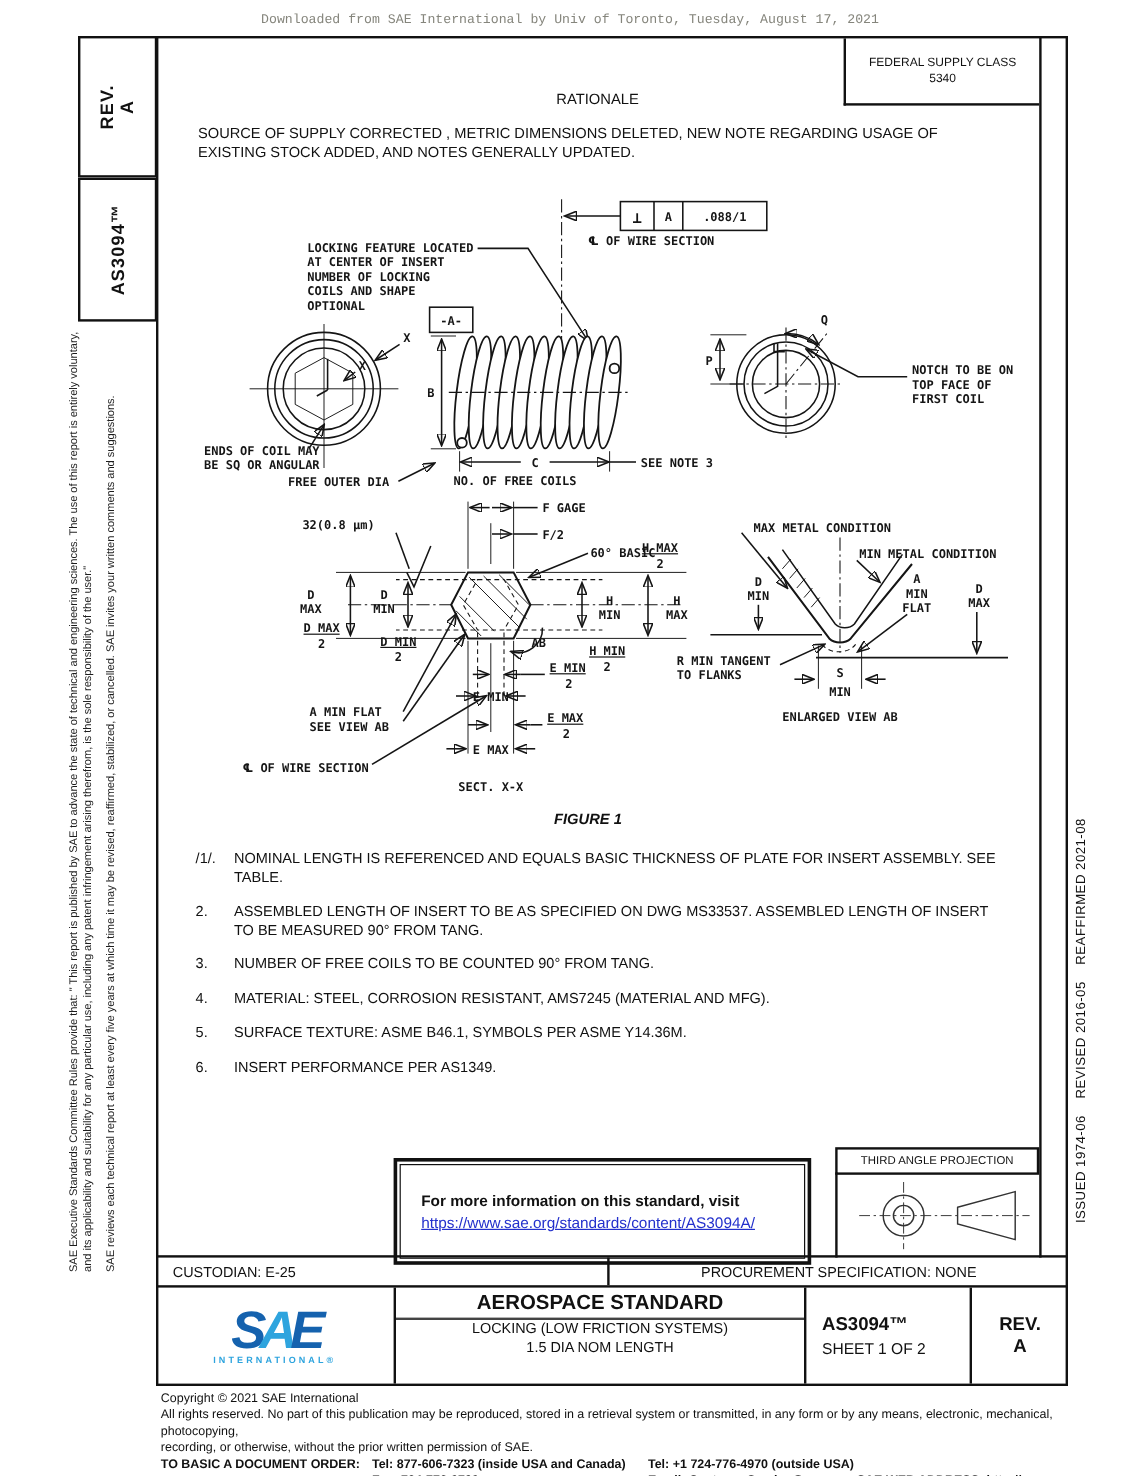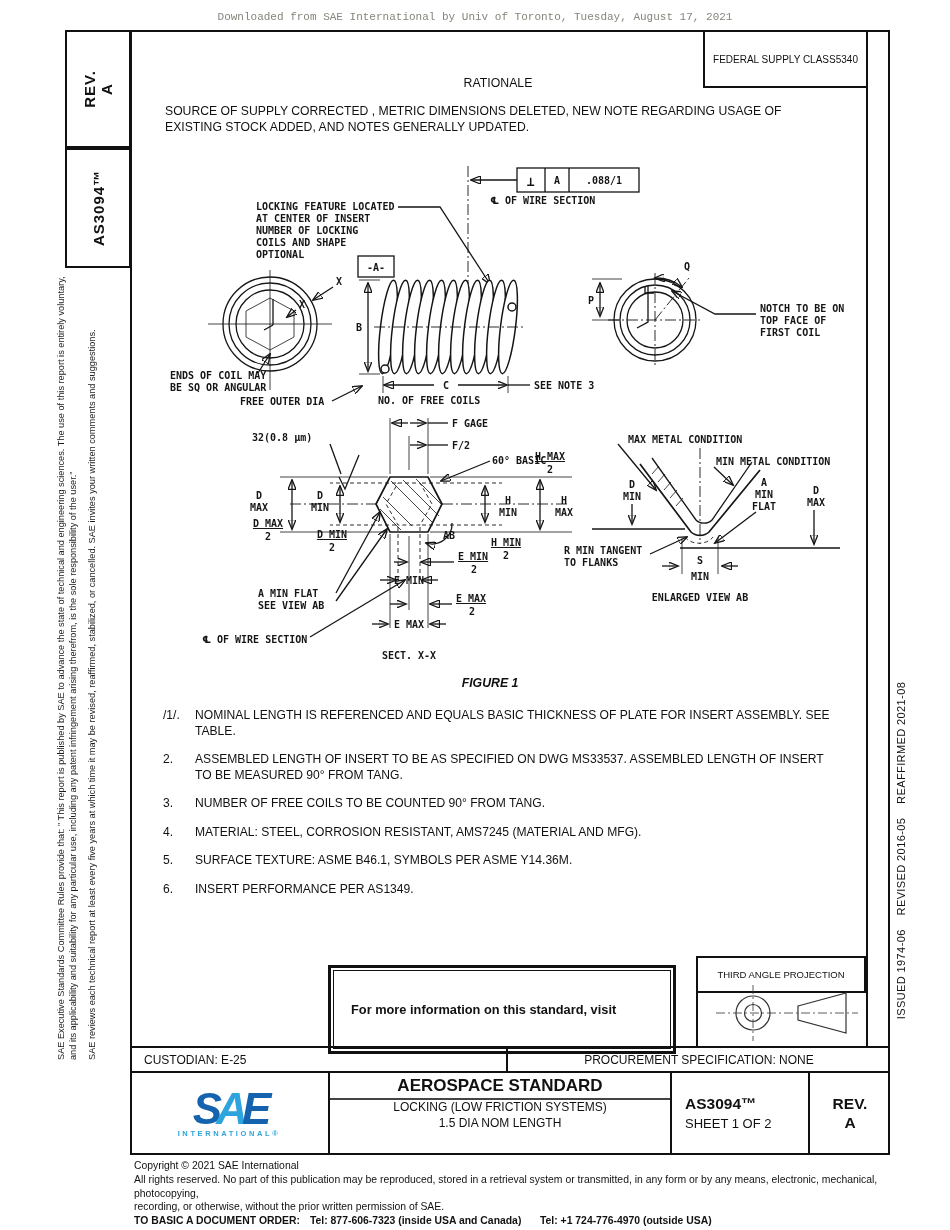--- a/index.html
+++ b/index.html
@@ -13,38 +13,38 @@
   #watermark{top:11px;left:0;width:100%;text-align:center;font-family:Liberation Mono, monospace;font-size:11px;color:#85857c}
   
   .sidebox{border:2px solid #111;background:#fff}
   .sidebox .vin{display:flex;flex-direction:column;align-items:center;justify-content:center;font-weight:bold;font-size:15px;letter-spacing:1px;line-height:17px;text-align:center}
   
   #disclaimer .vin{font-size:9.2px;line-height:11.6px;color:#1c1c1c}
   #disclaimer p{margin:0 0 8px 0}
   
   #frame{left:130px;top:30px;width:760px;height:1125px;border:2px solid #111}
   #coldiv{left:866px;top:30px;width:0;height:1018px;border-left:2px solid #111}
-  #fsc{left:703px;top:32px;width:163px;height:56px;border-left:2px solid #111;border-bottom:2px solid #111;display:flex;flex-direction:row;align-items:center;justify-content:center;font-size:10px;line-height:13px;text-align:center}
+  #fsc{left:703px;top:32px;width:163px;height:56px;border-left:2px solid #111;border-bottom:2px solid #111;display:flex;flex-direction:column;align-items:center;justify-content:center;font-size:10px;line-height:13px;text-align:center}
   #issued .vin{font-size:11px;letter-spacing:.4px;white-space:pre;padding-left:6px;line-height:22px}
   #rationale{left:130px;top:76px;width:736px;text-align:center;font-size:12.3px}
   #rationale-text{left:165px;top:103px;width:665px;font-size:12.2px;line-height:16px}
   #fig-caption{left:140px;top:676px;width:700px;text-align:center;font-weight:bold;font-style:italic;font-size:12.3px}
   
   #notes{left:163px;top:708px;width:680px;font-size:12.1px;line-height:15.5px}
   #notes .title{margin-bottom:17px}
   #notes .item{display:flex;margin-bottom:13px}
   #notes .num{width:32px;flex:none}
   #notes .txt{flex:1;max-width:648px}
   
   #infobox{left:328px;top:965px;width:348px;height:89px;border:3px solid #111;padding:2px}
   #infobox .inner{border:1.5px solid #111;height:100%;box-sizing:border-box;display:flex;flex-direction:column;justify-content:center;padding-left:17px}
   #infobox .l1{font-weight:bold;font-size:12.8px}
   #infobox a{font-size:12.8px;color:#2330cc;text-decoration:underline;margin-top:3px}
   
-  #tap-label{left:696px;top:956px;width:170px;height:37px;border:2px solid #111;display:flex;align-items:center;justify-content:center;font-size:9.5px}
+  #tap-label{left:696px;top:956px;width:170px;height:23px;border:2px solid #111;display:flex;align-items:center;justify-content:center;font-size:9.5px}
   #tap-sym{left:696px;top:977px;width:170px;height:71px;border-left:2px solid #111}
   
   #cust-row{left:130px;top:1046px;width:760px;height:27px;border-top:2px solid #111;border-bottom:2px solid #111;display:flex;font-size:12px}
   #cust-row .c1{width:378px;border-right:2px solid #111;display:flex;align-items:center;padding-left:14px;box-sizing:border-box}
   #cust-row .c2{flex:1;display:flex;align-items:center;justify-content:center}
   
   #titleblock{left:130px;top:1073px;width:760px;height:80px;display:flex}
   #titleblock .cell{box-sizing:border-box;border-right:2px solid #111}
   .logo-cell{width:200px;display:flex;flex-direction:column;align-items:center;justify-content:center}
   .sae-word{font-weight:900;font-style:italic;font-size:44px;line-height:40px;letter-spacing:-6px;font-family:"Liberation Sans",sans-serif}
@@ -415,20 +415,21 @@
     </div>
     <div class="item">
       <span class="num">6.</span>
       <span class="txt">INSERT PERFORMANCE PER AS1349.</span>
     </div>
   </div>
 
   <div id="infobox" class="abs bb">
     <div class="inner">
       <div class="l1">For more information on this standard, visit</div>
+      <a href="#">https://www.sae.org/standards/content/AS3094A/</a>
     </div>
   </div>
 
   <div id="tap-label" class="abs bb">THIRD ANGLE PROJECTION</div>
   <div id="tap-sym" class="abs bb">
     <svg width="168" height="69" viewBox="0 0 168 69">
       <line class="cl" x1="18" y1="36" x2="160" y2="36"></line>
       <line class="cl" x1="55" y1="8" x2="55" y2="64"></line>
       <circle cx="55" cy="36" r="17"></circle>
       <circle cx="55" cy="36" r="8.5"></circle>

